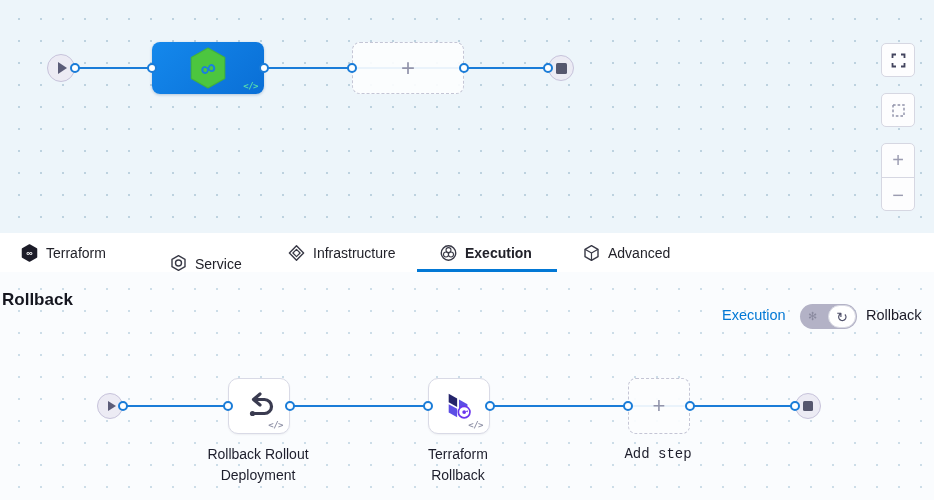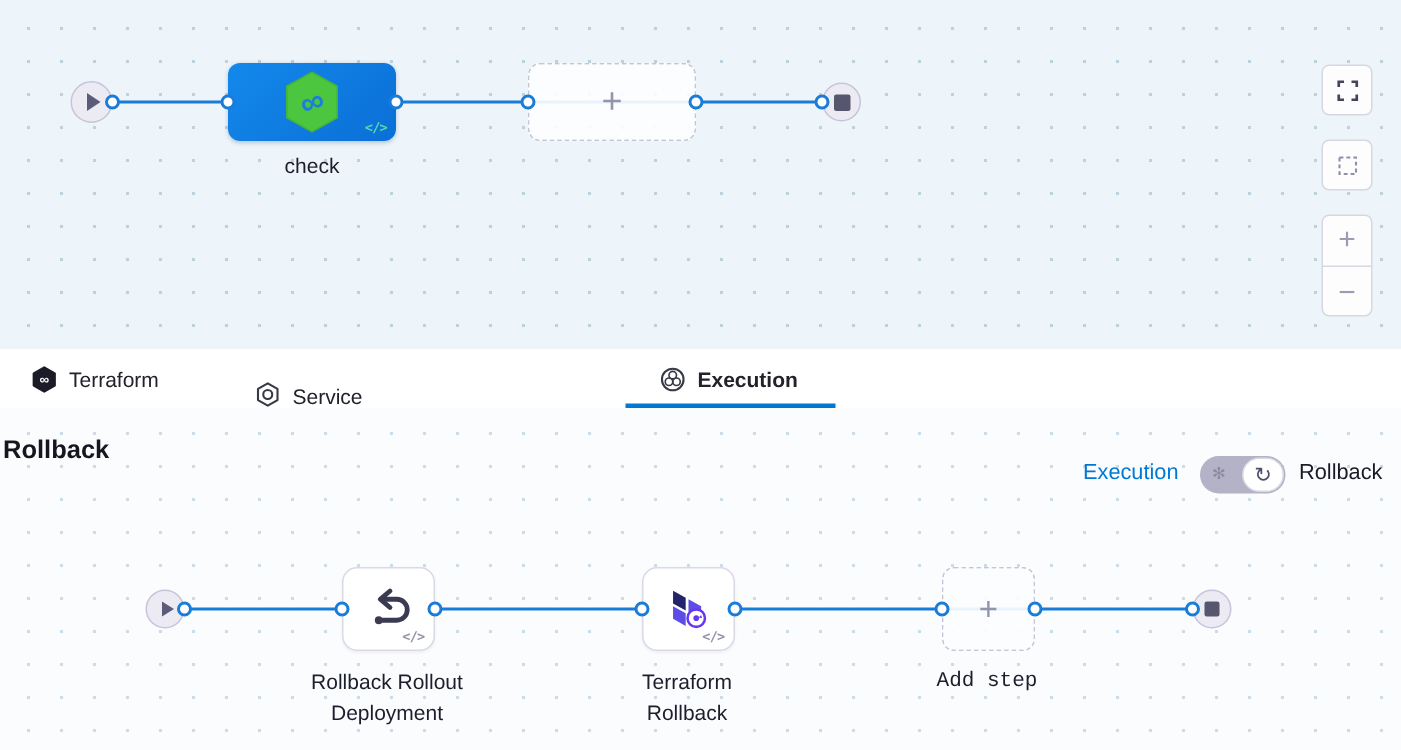--- a/index.html
+++ b/index.html
@@ -111,21 +111,20 @@
       <span class="play-tri"></span>
     </div>
 
     <div class="stage-node">
       <svg width="38" height="42" viewBox="0 0 36 40">
         <polygon points="18,1 34,10 34,30 18,39 2,30 2,10" fill="#4cc63f" stroke="#43b33a" stroke-width="1" stroke-linejoin="round"></polygon>
         <text x="18" y="27" text-anchor="middle" font-size="21" font-weight="bold" fill="#1a7fde" transform="rotate(-18 18 20)">∞</text>
       </svg>
       <span class="code-badge on-blue">&lt;/&gt;</span>
     </div>
-    <div class="node-label lbl-check">check</div>
 
     <div class="dashed-box add-stage-box">
       <span>+</span>
     </div>
 
     <div class="round-node end-top">
       <span class="stop-sq"></span>
     </div>
 
     <div class="dot" style="left:70px;top:63px"></div>
@@ -159,28 +158,42 @@
       </svg>
       <span>Terraform</span>
     </div>
     <div class="tab tab-service">
       <svg width="17" height="18" viewBox="0 0 17 18">
         <polygon points="8.5,1.6 15,5.3 15,12.7 8.5,16.4 2,12.7 2,5.3" fill="none" stroke="#383946" stroke-width="1.4" stroke-linejoin="round"></polygon>
         <circle cx="8.5" cy="9" r="3" fill="none" stroke="#383946" stroke-width="1.4"></circle>
       </svg>
       <span>Service</span>
     </div>
+    <div class="tab tab-infrastructure">
+      <svg width="17" height="18" viewBox="0 0 17 18">
+        <polygon points="8.5,1.8 15.6,9 8.5,16.2 1.4,9" fill="none" stroke="#383946" stroke-width="1.4" stroke-linejoin="round"></polygon>
+        <polygon points="8.5,5.4 12.1,9 8.5,12.6 4.9,9" fill="none" stroke="#383946" stroke-width="1.2" stroke-linejoin="round"></polygon>
+      </svg>
+      <span>Infrastructure</span>
+    </div>
     <div class="tab tab-execution active">
       <svg width="17" height="18" viewBox="0 0 17 18">
         <circle cx="8.5" cy="9" r="7.2" fill="none" stroke="#383946" stroke-width="1.4"></circle>
         <circle cx="8.5" cy="6.1" r="2.5" fill="none" stroke="#383946" stroke-width="1.1"></circle>
         <circle cx="6" cy="10.5" r="2.5" fill="none" stroke="#383946" stroke-width="1.1"></circle>
         <circle cx="11" cy="10.5" r="2.5" fill="none" stroke="#383946" stroke-width="1.1"></circle>
       </svg>
       <span>Execution</span>
+    </div>
+    <div class="tab tab-advanced">
+      <svg width="17" height="18" viewBox="0 0 17 18">
+        <polygon points="8.5,1.6 15,5.3 15,12.7 8.5,16.4 2,12.7 2,5.3" fill="none" stroke="#383946" stroke-width="1.4" stroke-linejoin="round"></polygon>
+        <path d="M2 5.3 L8.5 9 L15 5.3 M8.5 9 V16.4" fill="none" stroke="#383946" stroke-width="1.2" stroke-linejoin="round"></path>
+      </svg>
+      <span>Advanced</span>
     </div>
     <div class="tab-underline"></div>
   </div>
 
   <div class="canvas bottom">
     <div class="rb-heading">Rollback</div>
 
     <div class="exec-link">Execution</div>
     <div class="toggle-pill">
       <span class="toggle-left-ic">✻</span>

